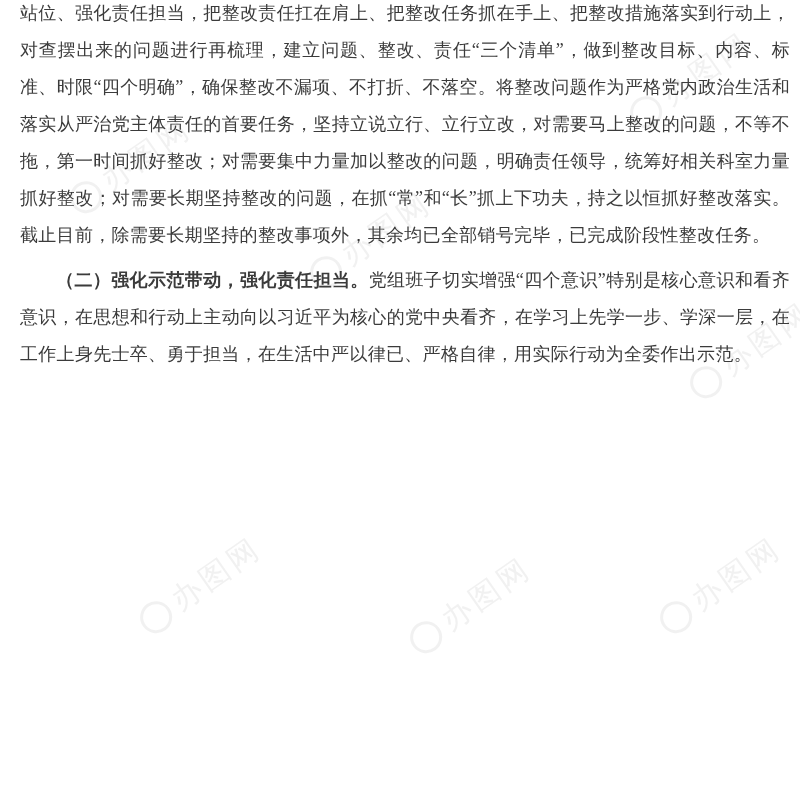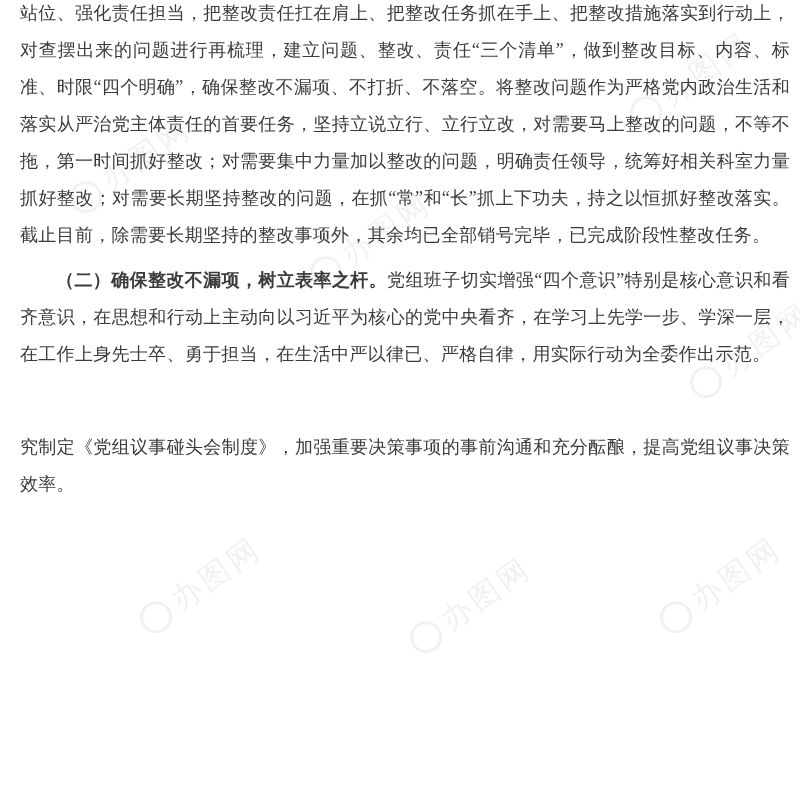--- a/index.html
+++ b/index.html
@@ -96,17 +96,16 @@
         <span class="wm-circle" style="border: 3px solid rgba(145, 145, 145, 0.13);"></span>
         <span>办图网</span>
       </div>
       <div class="watermark" style="left: 680px; top: 330px; color: rgba(145, 145, 145, 0.13);">
         <span class="wm-circle" style="border: 3px solid rgba(145, 145, 145, 0.13);"></span>
         <span>办图网</span>
       </div>
     </div>
   <div class="doc">
       <p class="para"><span class="run">站位、强化责任担当，把整改责任扛在肩上、把整改任务抓在手上、把整改措施落实到行动上，对查摆出来的问题进行再梳理，建立问题、整改、责任“三个清单”，做到整改目标、内容、标准、时限“四个明确”，确保整改不漏项、不打折、不落空。将整改问题作为严格党内政治生活和落实从严治党主体责任的首要任务，坚持立说立行、立行立改，对需要马上整改的问题，不等不拖，第一时间抓好整改；对需要集中力量加以整改的问题，明确责任领导，统筹好相关科室力量抓好整改；对需要长期坚持整改的问题，在抓“常”和“长”抓上下功夫，持之以恒抓好整改落实。截止目前，除需要长期坚持的整改事项外，其余均已全部销号完毕，已完成阶段性整改任务。</span></p>
-      <p class="para indent"><span class="run run-bold">（二）确保整改不漏项，树立表率之杆。</span><span class="run">党组班子切实增强“四个意识”特别是核心意识和看齐意识，在思想和行动上主动向以习近平为核心的党中央看齐，在学习上先学一步、学深一层，在工作上身先士卒、勇于担当，在生活中严以律已、严格自律，用实际行动为全委作出示范。</span></p>
+      <p class="para indent"><span class="run run-bold">（二）强化示范带动，强化责任担当。</span><span class="run">党组班子切实增强“四个意识”特别是核心意识和看齐意识，在思想和行动上主动向以习近平为核心的党中央看齐，在学习上先学一步、学深一层，在工作上身先士卒、勇于担当，在生活中严以律已、严格自律，用实际行动为全委作出示范。</span></p>
       <div class="spacer"></div>
-      <p class="para"><span class="run">究制定《党组议事碰头会制度》，加强重要决策事项的事前沟通和充分酝酿，提高党组议事决策效率。</span></p>
     </div>
 </div>
 
 </body></html>

